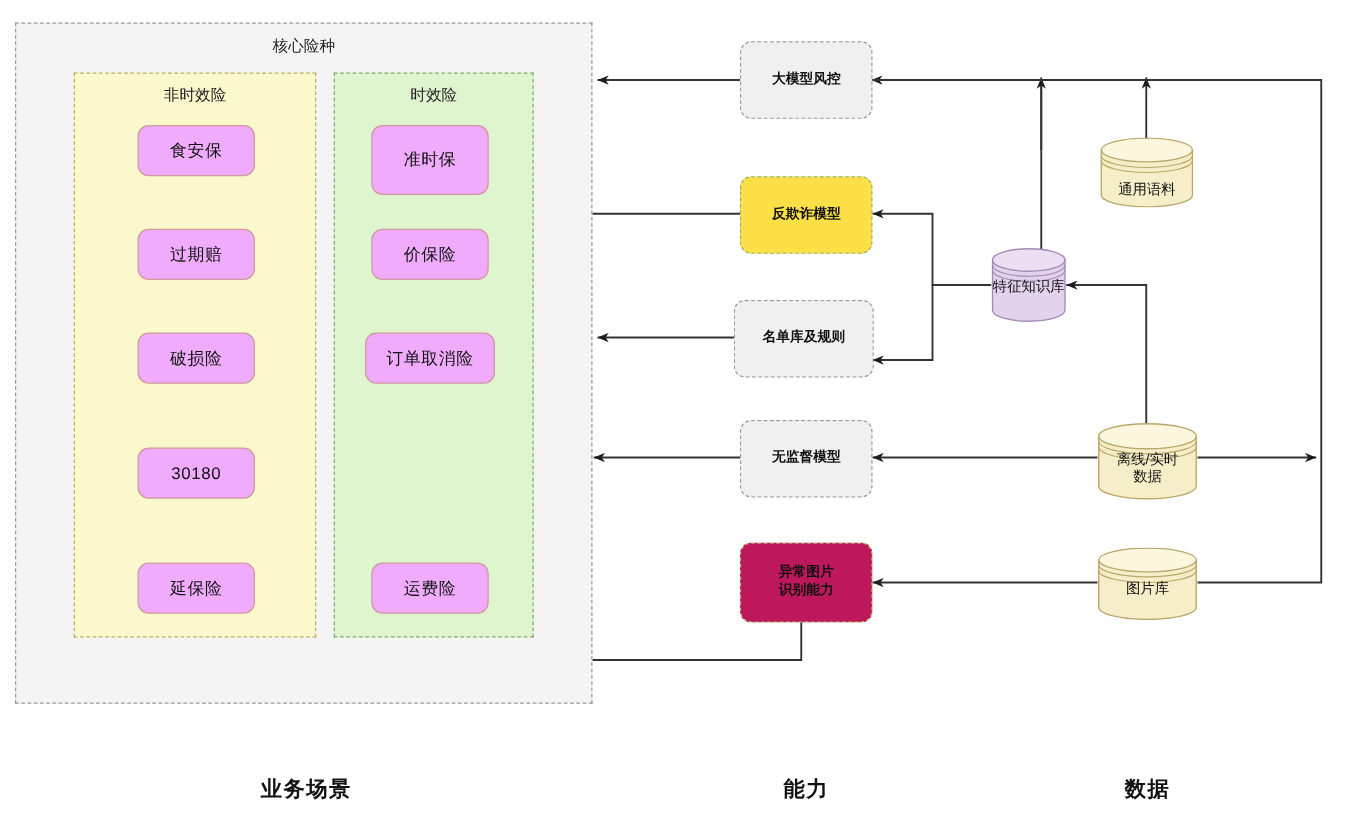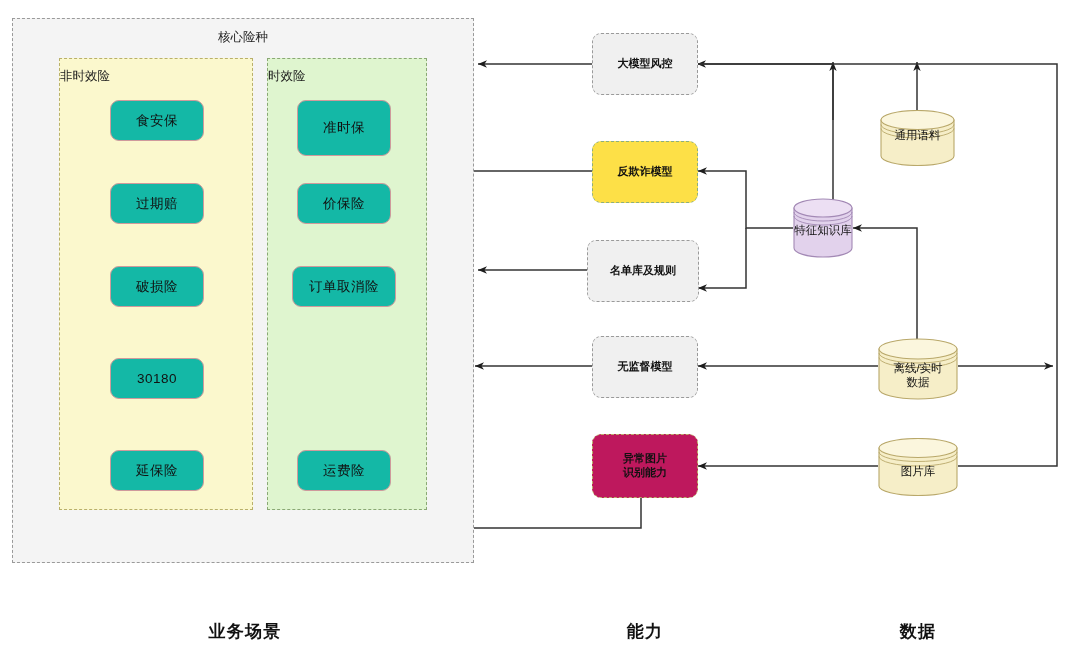--- a/index.html
+++ b/index.html
@@ -26,27 +26,27 @@
   }
   .sub-group{
     position:absolute;
     border:1.3px dashed #a09a6a;
     box-sizing:border-box;
   }
   .sub-group.yellow{background:#fbf8cd;border-color:#b9b06a;}
   .sub-group.green{background:#dff5cf;border-color:#8aa874;}
   .sub-title{
     position:absolute;left:0;right:0;top:9px;
-    text-align:left;font-size:12.5px;color:#1b1b1b;
+    text-align:center;font-size:12.5px;color:#1b1b1b;
   }
 
   
   .chip{
     position:absolute;
-    background:#14b8a6;
+    background:#f0abfc;
     border:1.1px solid #cf9a9c;
     border-radius:9px;
     box-sizing:border-box;
     display:flex;align-items:center;justify-content:center;
     font-size:13.5px;color:#111;
     letter-spacing:.5px;
   }
 
   
   .cap{
@@ -152,21 +152,21 @@
   <div class="cap yellow" style="left:592px;top:434px;width:106px;height:64px;">异常图片
 识别能力</div>
 
   <div class="cyl" style="left:880px;top:110px;width:75px;height:56px;">
     <svg width="75" height="56" viewBox="0 0 75 56" xmlns="http://www.w3.org/2000/svg">
       <path d="M1,10 L1,46 A36.5,9.5 0 0 0 74,46 L74,10 Z" fill="#f6eec8" stroke="#b9a86a" stroke-width="1.1"></path>
       <ellipse cx="37.5" cy="10" rx="36.5" ry="9.5" fill="#fbf6dd" stroke="#b9a86a" stroke-width="1.1"></ellipse>
       <path d="M1,14.5 A36.5,9.5 0 0 0 74,14.5" fill="none" stroke="#b9a86a" stroke-width="0.9"></path>
       <path d="M1,18.5 A36.5,9.5 0 0 0 74,18.5" fill="none" stroke="#b9a86a" stroke-width="0.9"></path>
     </svg>
-    <div class="label" style="top:19px;">通用语料</div>
+    <div class="label" style="top:36px;">通用语料</div>
   </div>
 
   <div class="cyl" style="left:793px;top:198px;width:60px;height:60px;">
     <svg width="60" height="60" viewBox="0 0 60 60" xmlns="http://www.w3.org/2000/svg">
       <path d="M1,10 L1,50 A29,9 0 0 0 59,50 L59,10 Z" fill="#e2d2ec" stroke="#a389b5" stroke-width="1.1"></path>
       <ellipse cx="30" cy="10" rx="29" ry="9" fill="#ecdff3" stroke="#a389b5" stroke-width="1.1"></ellipse>
       <path d="M1,14 A29,9 0 0 0 59,14" fill="none" stroke="#a389b5" stroke-width="0.9"></path>
       <path d="M1,18 A29,9 0 0 0 59,18" fill="none" stroke="#a389b5" stroke-width="0.9"></path>
     </svg>
     <div class="label" style="top:26px;">特征知识库</div>

